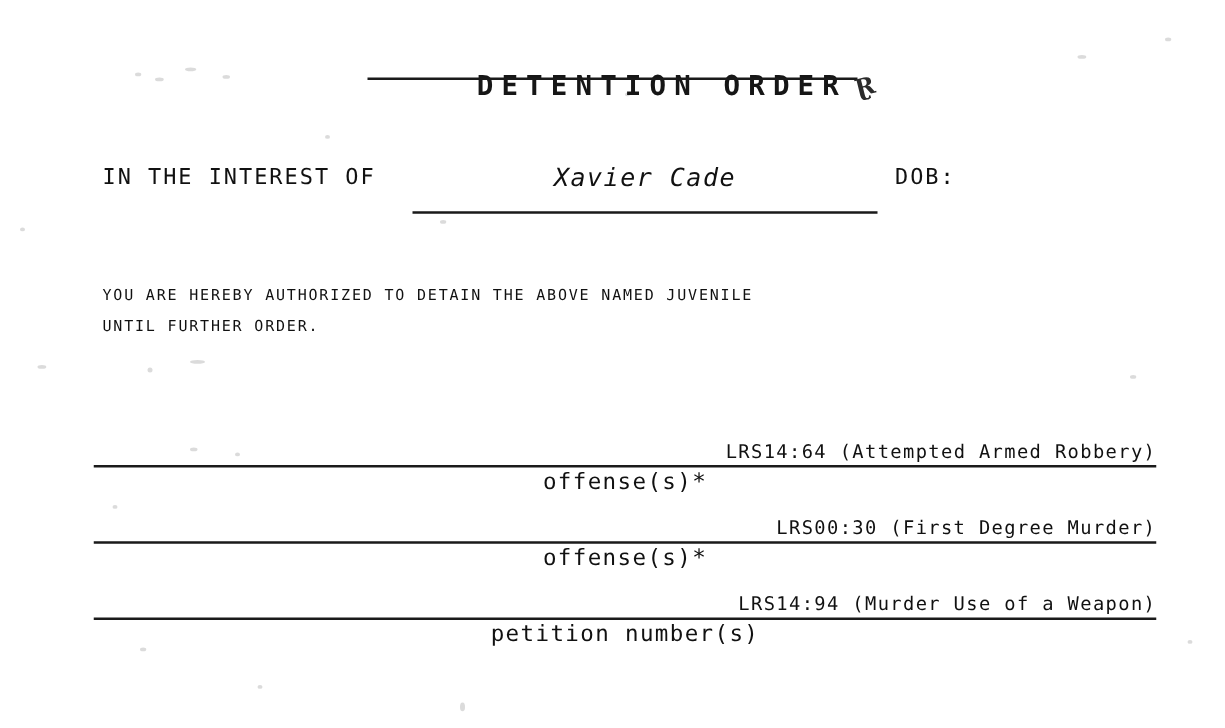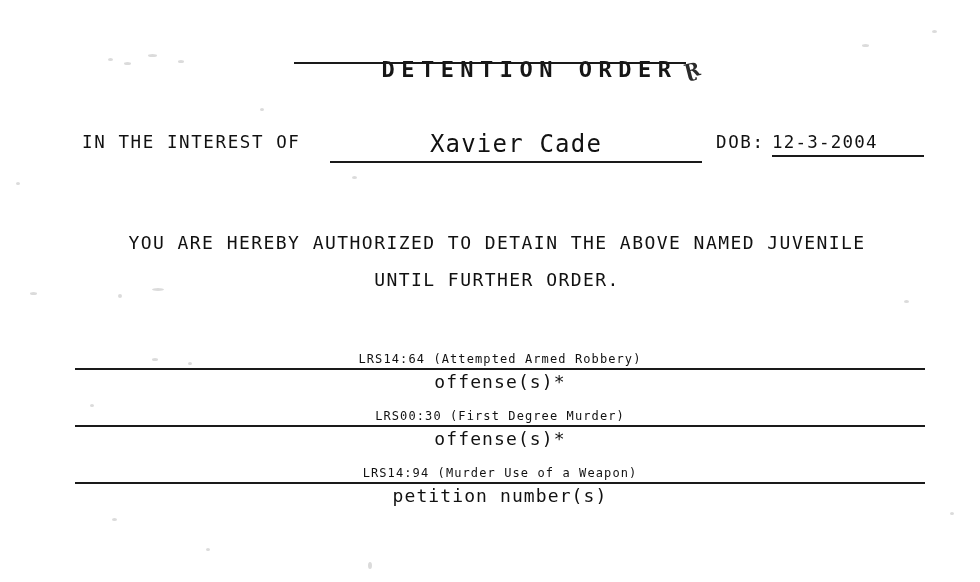--- a/index.html
+++ b/index.html
@@ -85,23 +85,24 @@
   }
   .name-slot {
     position: absolute;
     left: 248px;
     top: 0;
     width: 372px;
     text-align: center;
   }
   .name-slot .name-value {
     display: block;
-    font-size: 24px;
+    font-size: 20px;
     letter-spacing: 1.2px;
-    padding-bottom: 3px;
+    padding-bottom: 15px;
+    font-style: italic;
   }
   .name-slot .rule {
     display: block;
     height: 2px;
     background: #1a1a1a;
     width: 100%;
   }
   .dob-label {
     position: absolute;
     left: 634px;
@@ -124,41 +125,40 @@
     background: #1a1a1a;
     width: 152px;
   }
 
   
   .body-text {
     position: absolute;
     top: 224px;
     left: 82px;
     width: 830px;
-    font-size: 18px;
+    font-size: 12px;
     letter-spacing: 1.45px;
-    line-height: 37px;
+    line-height: 25px;
     white-space: pre-line;
-    text-align: center;
   }
 
   
   .offense-block {
     position: absolute;
     top: 352px;
     left: 75px;
     width: 850px;
   }
   .offense-entry {
     position: relative;
     margin-bottom: 17px;
   }
   .offense-value {
-    text-align: center;
-    font-size: 12px;
+    text-align: right;
+    font-size: 15px;
     letter-spacing: 1.1px;
     padding-bottom: 2px;
     white-space: nowrap;
   }
   .offense-rule {
     height: 2px;
     background: #1a1a1a;
     width: 100%;
   }
   .offense-caption {
@@ -208,24 +208,20 @@
   <div class="interest-row">
     <span class="interest-label">IN THE INTEREST OF</span>
 
     <span class="name-slot">
       <span class="name-value">Xavier Cade</span>
       <span class="rule"></span>
     </span>
 
     <span class="dob-label">DOB:</span>
 
-    <span class="dob-slot">
-      <span class="dob-value">12-3-2004</span>
-      <span class="rule"></span>
-    </span>
   </div>
 
   <div class="body-text">YOU ARE HEREBY AUTHORIZED TO DETAIN THE ABOVE NAMED JUVENILE
 UNTIL FURTHER ORDER.</div>
 
   <div class="offense-block">
 
     <div class="offense-entry">
       <div class="offense-value">LRS14:64 (Attempted Armed Robbery)</div>
       <div class="offense-rule"></div>

